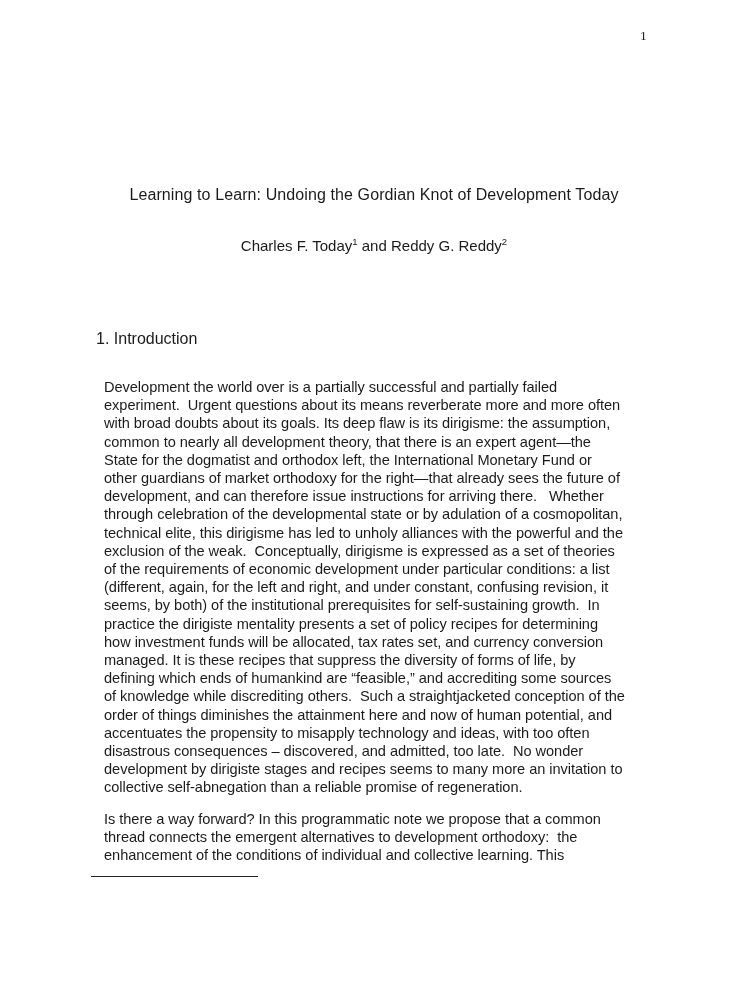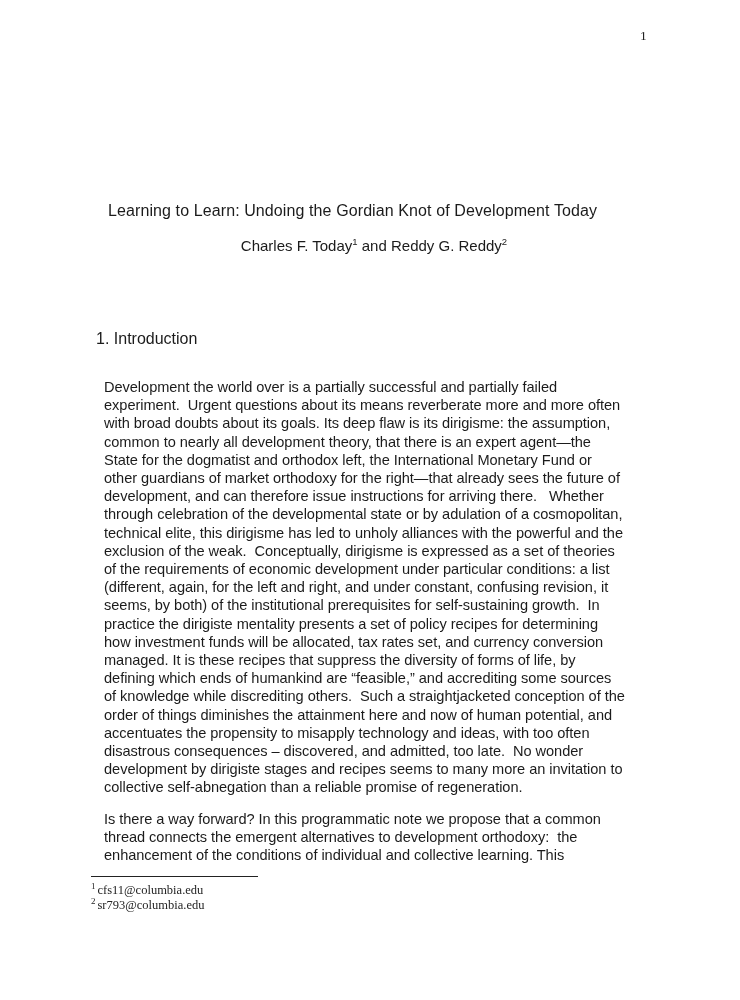--- a/index.html
+++ b/index.html
@@ -22,23 +22,24 @@
     left: 640px;
     font-family: "Liberation Serif", serif;
     font-size: 13.5px;
     color: #222;
   }
   .title {
     position: absolute;
     top: 186px;
     left: 92px;
     width: 564px;
+    text-align: center;
     font-size: 16px;
     font-weight: 400;
-    margin: 16px;
+    margin: 0;
     letter-spacing: 0.1px;
   }
   .authors {
     position: absolute;
     top: 237px;
     left: 92px;
     width: 564px;
     text-align: center;
     font-size: 15px;
   }
@@ -126,18 +127,14 @@
 disastrous consequences – discovered, and admitted, too late.  No wonder
 development by dirigiste stages and recipes seems to many more an invitation to
 collective self-abnegation than a reliable promise of regeneration.</p>
 
   <p class="para" id="para-2">Is there a way forward? In this programmatic note we propose that a common
 thread connects the emergent alternatives to development orthodoxy:  the
 enhancement of the conditions of individual and collective learning. This</p>
 
   <div class="footnote-rule"></div>
 
-  <div class="footnotes">
-    <div class="footnote"><sup>1</sup><span>cfs11@columbia.edu</span></div>
-    <div class="footnote"><sup>2</sup><span>sr793@columbia.edu</span></div>
-  </div>
 
 </div>
 
 </body></html>

